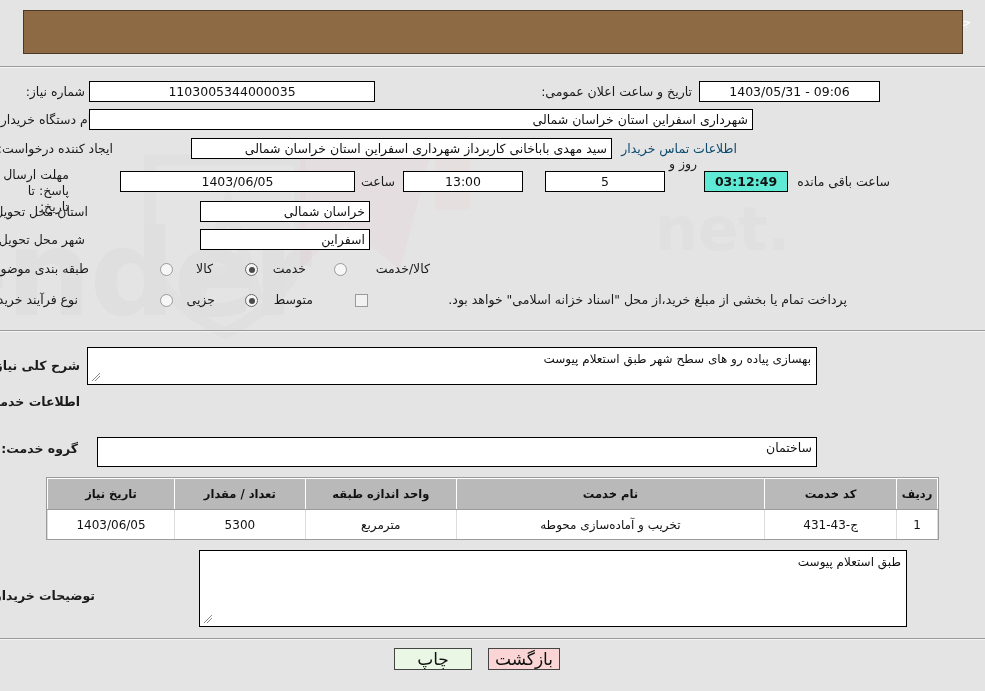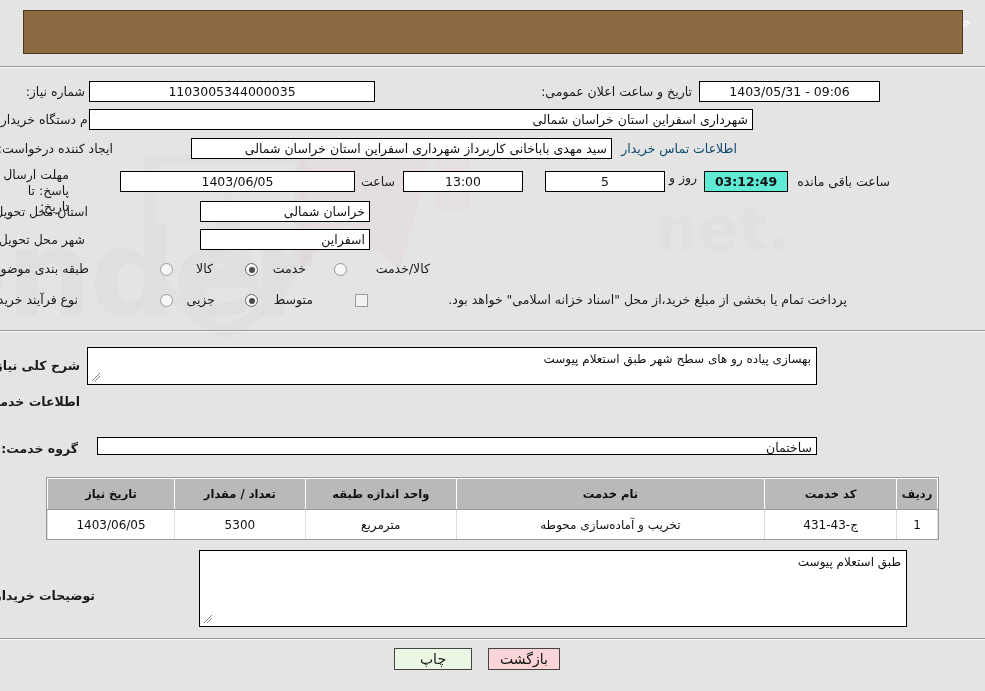--- a/index.html
+++ b/index.html
@@ -168,21 +168,21 @@
     background: #ffffff;
   }
 
   
   .btn {
     position: absolute;
     box-sizing: border-box;
     height: 22px;
     border: 1px solid #444;
     font-family: "DejaVu Sans", "Liberation Sans", sans-serif;
-    font-size: 14px;
+    font-size: 17px;
     color: #111;
     text-align: center;
     line-height: 20px;
     cursor: pointer;
     z-index: 5;
   }
   .btn.print  { background: #e9f7e4; }
   .btn.back   { background: #fbd5d5; }
 </style>
 </head>
@@ -229,21 +229,21 @@
 
   <div class="lbl" style="right:872px; top:141px;">ایجاد کننده درخواست:</div>
   <div class="inp rtlstart" style="right:373px; top:138px; width:421px;">سید مهدی  باباخانی کاربرداز   شهرداری اسفراین استان خراسان شمالی</div>
   <div class="lbl blue" style="right:248px; top:141px;">اطلاعات تماس خریدار</div>
 
   <div class="lbl" style="right:916px; top:167px; width:66px; text-align:right; white-space:normal; line-height:16px;">مهلت ارسال پاسخ: تا تاریخ:</div>
   <div class="inp ltr" style="right:630px; top:171px; width:235px;">1403/06/05</div>
   <div class="lbl" style="right:590px; top:174px;">ساعت</div>
   <div class="inp ltr" style="right:462px; top:171px; width:120px;">13:00</div>
   <div class="inp ltr" style="right:320px; top:171px; width:120px;">5</div>
-  <div class="lbl" style="right:288px; top:170px;">روز و</div>
+  <div class="lbl" style="right:288px; top:156px;">روز و</div>
   <div class="inp ltr cream" style="right:197px; top:171px; width:84px;">03:12:49</div>
   <div class="lbl" style="right:95px; top:174px;">ساعت باقی مانده</div>
 
   <div class="lbl" style="right:897px; top:204px;">استان محل تحویل:</div>
   <div class="inp rtlstart" style="right:615px; top:201px; width:170px;">خراسان شمالی</div>
 
   <div class="lbl" style="right:900px; top:232px;">شهر محل تحویل:</div>
   <div class="inp rtlstart" style="right:615px; top:229px; width:170px;">اسفراین</div>
 
   <div class="lbl" style="right:896px; top:261px;">طبقه بندی موضوعی:</div>
@@ -273,21 +273,21 @@
     <div style="text-align:right;">بهسازی پیاده رو های سطح شهر طبق استعلام پیوست</div>
     <svg class="grip" viewBox="0 0 10 10">
       <path d="M1 9 L9 1" stroke="#888" stroke-width="1"></path>
       <path d="M4 9 L9 4" stroke="#888" stroke-width="1"></path>
     </svg>
   </div>
 
   <div class="lbl bold" style="right:905px; top:394px;">اطلاعات خدمات مورد نیاز</div>
 
   <div class="lbl bold" style="right:907px; top:441px;">گروه خدمت:</div>
-  <div class="inp rtlstart" style="right:168px; top:437px; width:720px; height:18px; line-height:20px;">ساختمان</div>
+  <div class="inp rtlstart" style="right:168px; top:437px; width:720px; height:30px; line-height:20px;">ساختمان</div>
 
   <div class="tbl-wrap" style="right:46px; top:477px; width:893px;">
     <table class="grid">
       <thead>
         <tr>
           <th style="width:38px;">ردیف</th>
           <th style="width:132px;">کد خدمت</th>
           <th style="width:314px;margin-top:48px;">نام خدمت</th>
           <th style="width:152px;">واحد اندازه طبقه</th>
           <th style="width:131px;">تعداد / مقدار</th>

